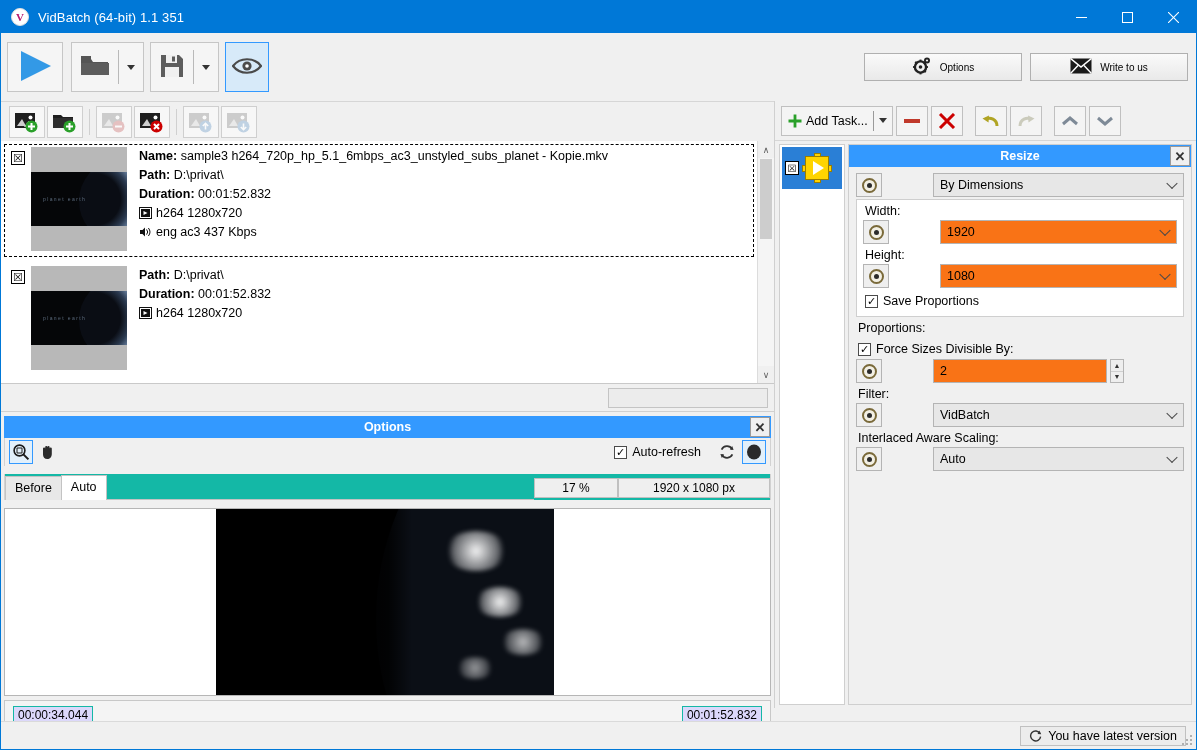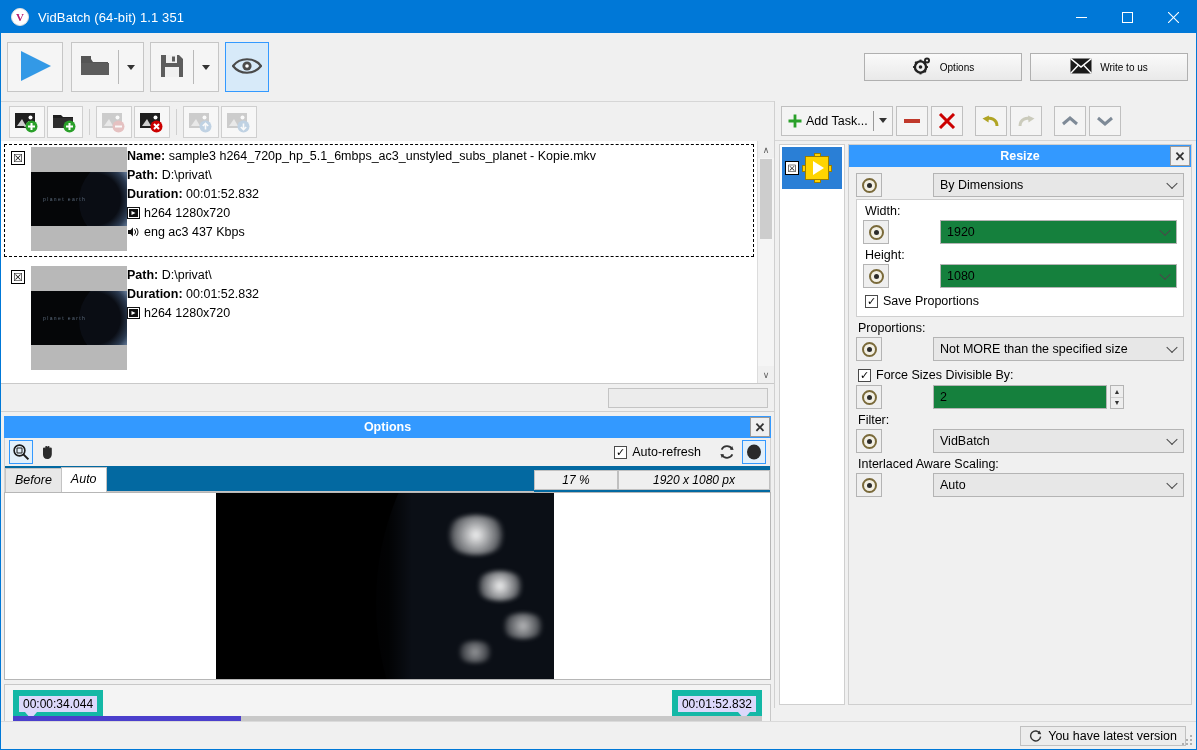--- a/index.html
+++ b/index.html
@@ -146,21 +146,21 @@
     position: absolute; right: -22px; top: -10px;
     width: 70px; height: 78px; border-radius: 50%;
     background: radial-gradient(circle at 22% 48%, #0a0d14 0%, #0a0d14 38%, #2b3a50 52%, #6d86a5 64%, #c9d6e4 76%, #eef3f8 90%);
     filter: blur(.4px);
   }
   .thumb-txt {
     position: absolute; left: 12px; top: 24px;
     font-size: 5px; color: #5b6a7c; letter-spacing: 1.4px;
     font-family: "Liberation Sans", sans-serif;
   }
-  .fi-info { padding-left: 0; line-height: 19px; font-size: 12.5px; color: #000; }
+  .fi-info { padding-left: 12px; line-height: 19px; font-size: 12.5px; color: #000; }
   .fi-info b { font-weight: bold; }
   .fi-line { white-space: nowrap; }
   .icon-inline {
     display: inline-block; width: 13px; height: 12px;
     vertical-align: -2px; margin-right: 4px;
   }
   .vscroll {
     width: 17px; background: #f5f5f5;
     border-left: 1px solid #dcdcdc;
     display: flex; flex-direction: column; justify-content: space-between;
@@ -213,24 +213,24 @@
   }
   .pv-tool.sel { border-color: #3399ff; background: #e2f0fb; }
   .pv-spacer { flex: 1; }
   .chk { display: inline-flex; align-items: center; gap: 5px; font-size: 12.5px; color: #000; }
   .chk .box {
     width: 13px; height: 13px; border: 1px solid #4a4a4a; background: #fff;
     display: flex; align-items: center; justify-content: center;
     font-size: 11px; line-height: 1; color: #000;
   }
   .pv-tabsrow {
-    height: 26px; margin: 0 3px;
+    height: 26px; margin: 8px 3px;
     display: flex; align-items: flex-end;
-    background: #0369a1;
-    border-left: 1px solid #d2d2d2; border-right: 1px solid #d2d2d2; font-style: italic;
+    background: #14b8a6;
+    border-left: 1px solid #d2d2d2; border-right: 1px solid #d2d2d2;
   }
   .pv-tab {
     padding: 4px 9px 5px 9px; font-size: 12.5px;
     border: 1px solid #c3c3c3; border-bottom: none;
     background: #e8e8e8; margin-right: -1px;
   }
   .pv-tab.active { background: #ffffff; border-color: #c3c3c3; padding-bottom: 6px; }
   .pv-tabfill { flex: 1; border-bottom: 1px solid #c3c3c3; }
   .pv-readout {
     width: 84px; height: 20px; border: 1px solid #c0c0c0; background: #efefef;
@@ -264,21 +264,21 @@
   }
 
   
   .timeline {
     margin: 4px 3px 0 3px; height: 54px;
     border: 1px solid #c8c8c8; background: #f4f4f4;
     position: relative;
   }
   .tl-label {
     position: absolute; top: 5px;
-    border: 6px solid #14b8a6; background: #dcd8fb;
+    border: 1px solid #14b8a6; background: #dcd8fb;
     font-size: 12px; padding: 1px 4px; color: #000;
   }
   .tl-label.left { left: 8px; }
   .tl-label.right { right: 8px; }
   .tl-label .tail {
     position: absolute; bottom: -7px; width: 0; height: 0;
     border-left: 6px solid transparent; border-right: 6px solid transparent;
     border-top: 7px solid #dcd8fb;
   }
   .tl-label.left .tail { left: 6px; }
@@ -367,21 +367,21 @@
   .gear-dot::after {
     content: ""; position: absolute; left: 3px; top: 3px;
     width: 5px; height: 5px; border-radius: 50%; background: #2b2b2b;
   }
   .combo {
     flex: 1; height: 24px;
     border: 1px solid #b4b4b4; background: #e7e7e7;
     display: flex; align-items: center; padding: 0 6px;
     font-size: 12.5px; position: relative; color: #000; margin-left: 48px;
   }
-  .combo.edit { background: #15803d; }
+  .combo.edit { background: #f97316; }
   .combo .chev {
     position: absolute; right: 7px; top: 50%;
     width: 8px; height: 8px;
     border-right: 1.6px solid #4a4a4a; border-bottom: 1.6px solid #4a4a4a;
     transform: translateY(-70%) rotate(45deg);
   }
   .group-box {
     border: 1px solid #cfcfcf; background: #ffffff;
     padding: 4px 6px 6px 6px; margin-top: 2px;
   }
@@ -840,29 +840,20 @@
                   <span class="chev"></span>
                 </div>
               </div>
               <label class="chk" style="margin:4px 0 2px 2px;">
                 <span class="box">✓</span>
                 <span>Save Proportions</span>
               </label>
             </div>
 
             <div class="f-label">Proportions:</div>
-            <div class="f-row">
-              <div class="reset-btn">
-                  <span class="gear-dot"></span>
-                </div>
-              <div class="combo">
-                <span>Not MORE than the specified size</span>
-                <span class="chev"></span>
-              </div>
-            </div>
 
             <label class="chk" style="margin:5px 0 3px 2px;">
               <span class="box">✓</span>
               <span>Force Sizes Divisible By:</span>
             </label>
             <div class="f-row">
               <div class="reset-btn">
                   <span class="gear-dot"></span>
                 </div>
               <div class="combo edit" style="flex:0 0 174px">

